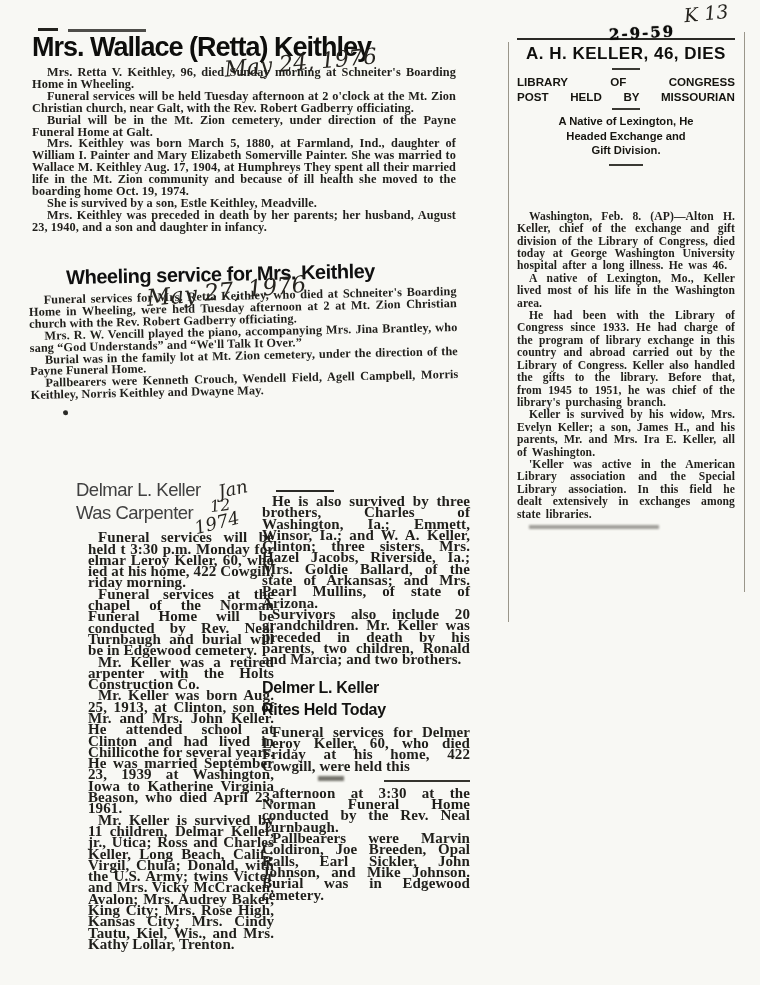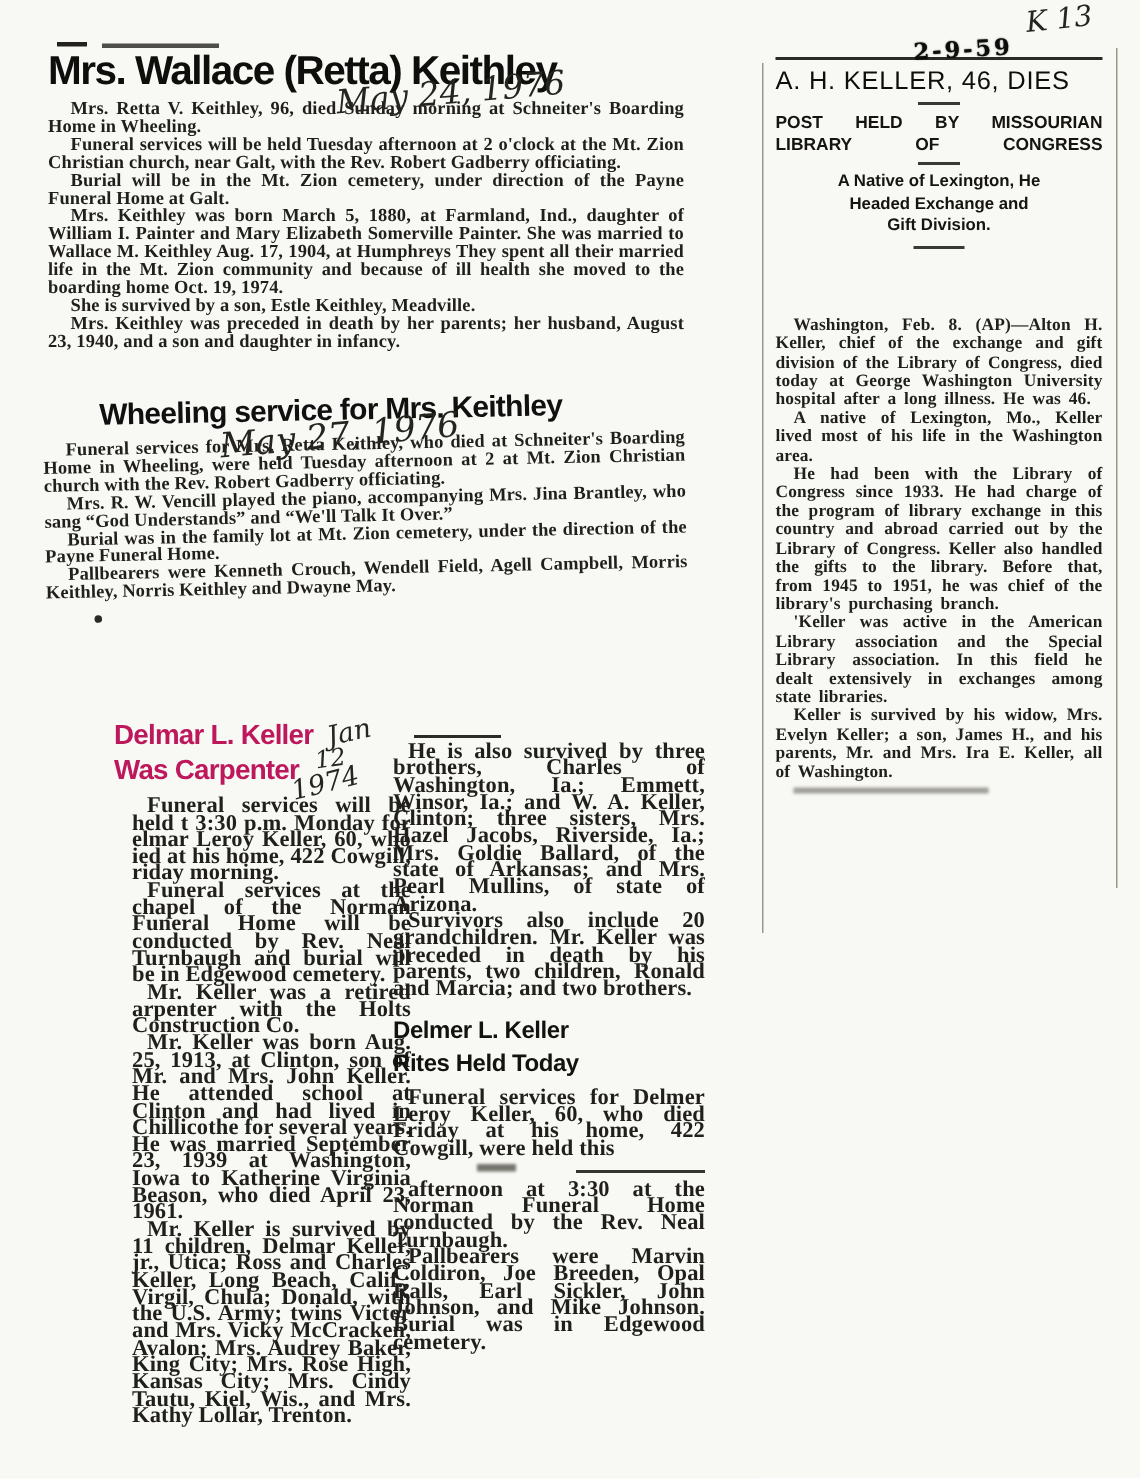--- a/index.html
+++ b/index.html
@@ -17,22 +17,22 @@
   
   .headline-lg{
     font-family:"Liberation Sans",sans-serif;font-weight:700;
     font-size:27px;letter-spacing:-1px;color:#0e0e0c;line-height:1.0;
   }
   .headline-md{
     font-family:"Liberation Sans",sans-serif;font-weight:700;
     font-size:20px;letter-spacing:-0.5px;color:#101010;line-height:1.05;
   }
   .headline-sm{
-    font-family:"Liberation Sans",sans-serif;font-weight:700;
-    font-size:18.5px;letter-spacing:-0.5px;color:#be185d;line-height:1.25;
+    font-family:"Liberation Sans",sans-serif;font-weight:400;
+    font-size:18.5px;letter-spacing:-0.5px;color:#404040;line-height:1.25;
   }
   .headline-xs{
     font-family:"Liberation Sans",sans-serif;font-weight:700;
     font-size:16px;letter-spacing:-0.3px;color:#121210;line-height:1.35;
   }
   
   .art{font-weight:700;color:#201f1b;}
   .art p{margin:0;text-indent:15px;text-align:justify;}
   .body-a{font-size:12.3px;line-height:11.9px;letter-spacing:0.1px;}
   .body-b{font-size:15px;line-height:11.3px;letter-spacing:0.1px;}
@@ -129,33 +129,33 @@
         <p>Pallbearers were Marvin Coldiron, Joe Breeden, Opal Ralls, Earl Sickler, John Johnson, and Mike Johnson. Burial was in Edgewood cemetery.</p>
       </div>
   </section>
 
   <section class="clip" style="left:505px;top:26px;width:244px;">
     <div class="vline" style="left:3px;top:16px;height:580px;"></div>
     <div class="vline" style="right:4px;top:6px;height:560px;"></div>
     <div style="padding:0 14px 0 12px;">
       <div class="rule" style="height:2px;margin:12px 0 4px 0;"></div>
       <div class="hw" style="left:104px;top:-2px;font-size:15px;font-style:normal;font-weight:700;letter-spacing:2px;color:#0c0c0a;transform:rotate(-3deg);text-shadow:0 0 1px #0c0c0a;">2-9-59</div>
-      <div style="font-family:'Liberation Sans',sans-serif;font-weight:400;font-size:17px;letter-spacing:0.5px;white-space:nowrap;color:#0e0e0c;">A. H. KELLER, 46, DIES</div>
+      <div style="font-family:'Liberation Sans',sans-serif;font-weight:700;font-size:17px;letter-spacing:0.5px;white-space:nowrap;color:#0e0e0c;text-align:center;">A. H. KELLER, 46, DIES</div>
       <div class="dash-center"></div>
+      <div class="justify-line">LIBRARY OF CONGRESS</div>
       <div class="justify-line">POST HELD BY MISSOURIAN</div>
-      <div class="justify-line">LIBRARY OF CONGRESS</div>
       <div class="dash-center"></div>
       <div class="deck">A Native of Lexington, He
 Headed Exchange and
 Gift Division.</div>
       <div class="dash-center" style="width:34px;margin:6px auto;"></div>
       <div class="art body-c">
           <p>Washington, Feb. 8. (AP)—Alton H. Keller, chief of the exchange and gift division of the Library of Congress, died today at George Washington University hospital after a long illness. He was 46.</p>
           <p>A native of Lexington, Mo., Keller lived most of his life in the Washington area.</p>
           <p>He had been with the Library of Congress since 1933. He had charge of the program of library exchange in this country and abroad carried out by the Library of Congress. Keller also handled the gifts to the library. Before that, from 1945 to 1951, he was chief of the library's purchasing branch.</p>
+          <p>Keller is survived by his widow, Mrs. Evelyn Keller; a son, James H., and his parents, Mr. and Mrs. Ira E. Keller, all of Washington.</p>
           <p>'Keller was active in the American Library association and the Special Library association. In this field he dealt extensively in exchanges among state libraries.</p>
-          <p>Keller is survived by his widow, Mrs. Evelyn Keller; a son, James H., and his parents, Mr. and Mrs. Ira E. Keller, all of Washington.</p>
         </div>
       <div class="smudge" style="position:static;width:130px;height:4px;margin:4px 0 0 12px;opacity:.5;"></div>
     </div>
   </section>
 
 </div>
 
 </body></html>

